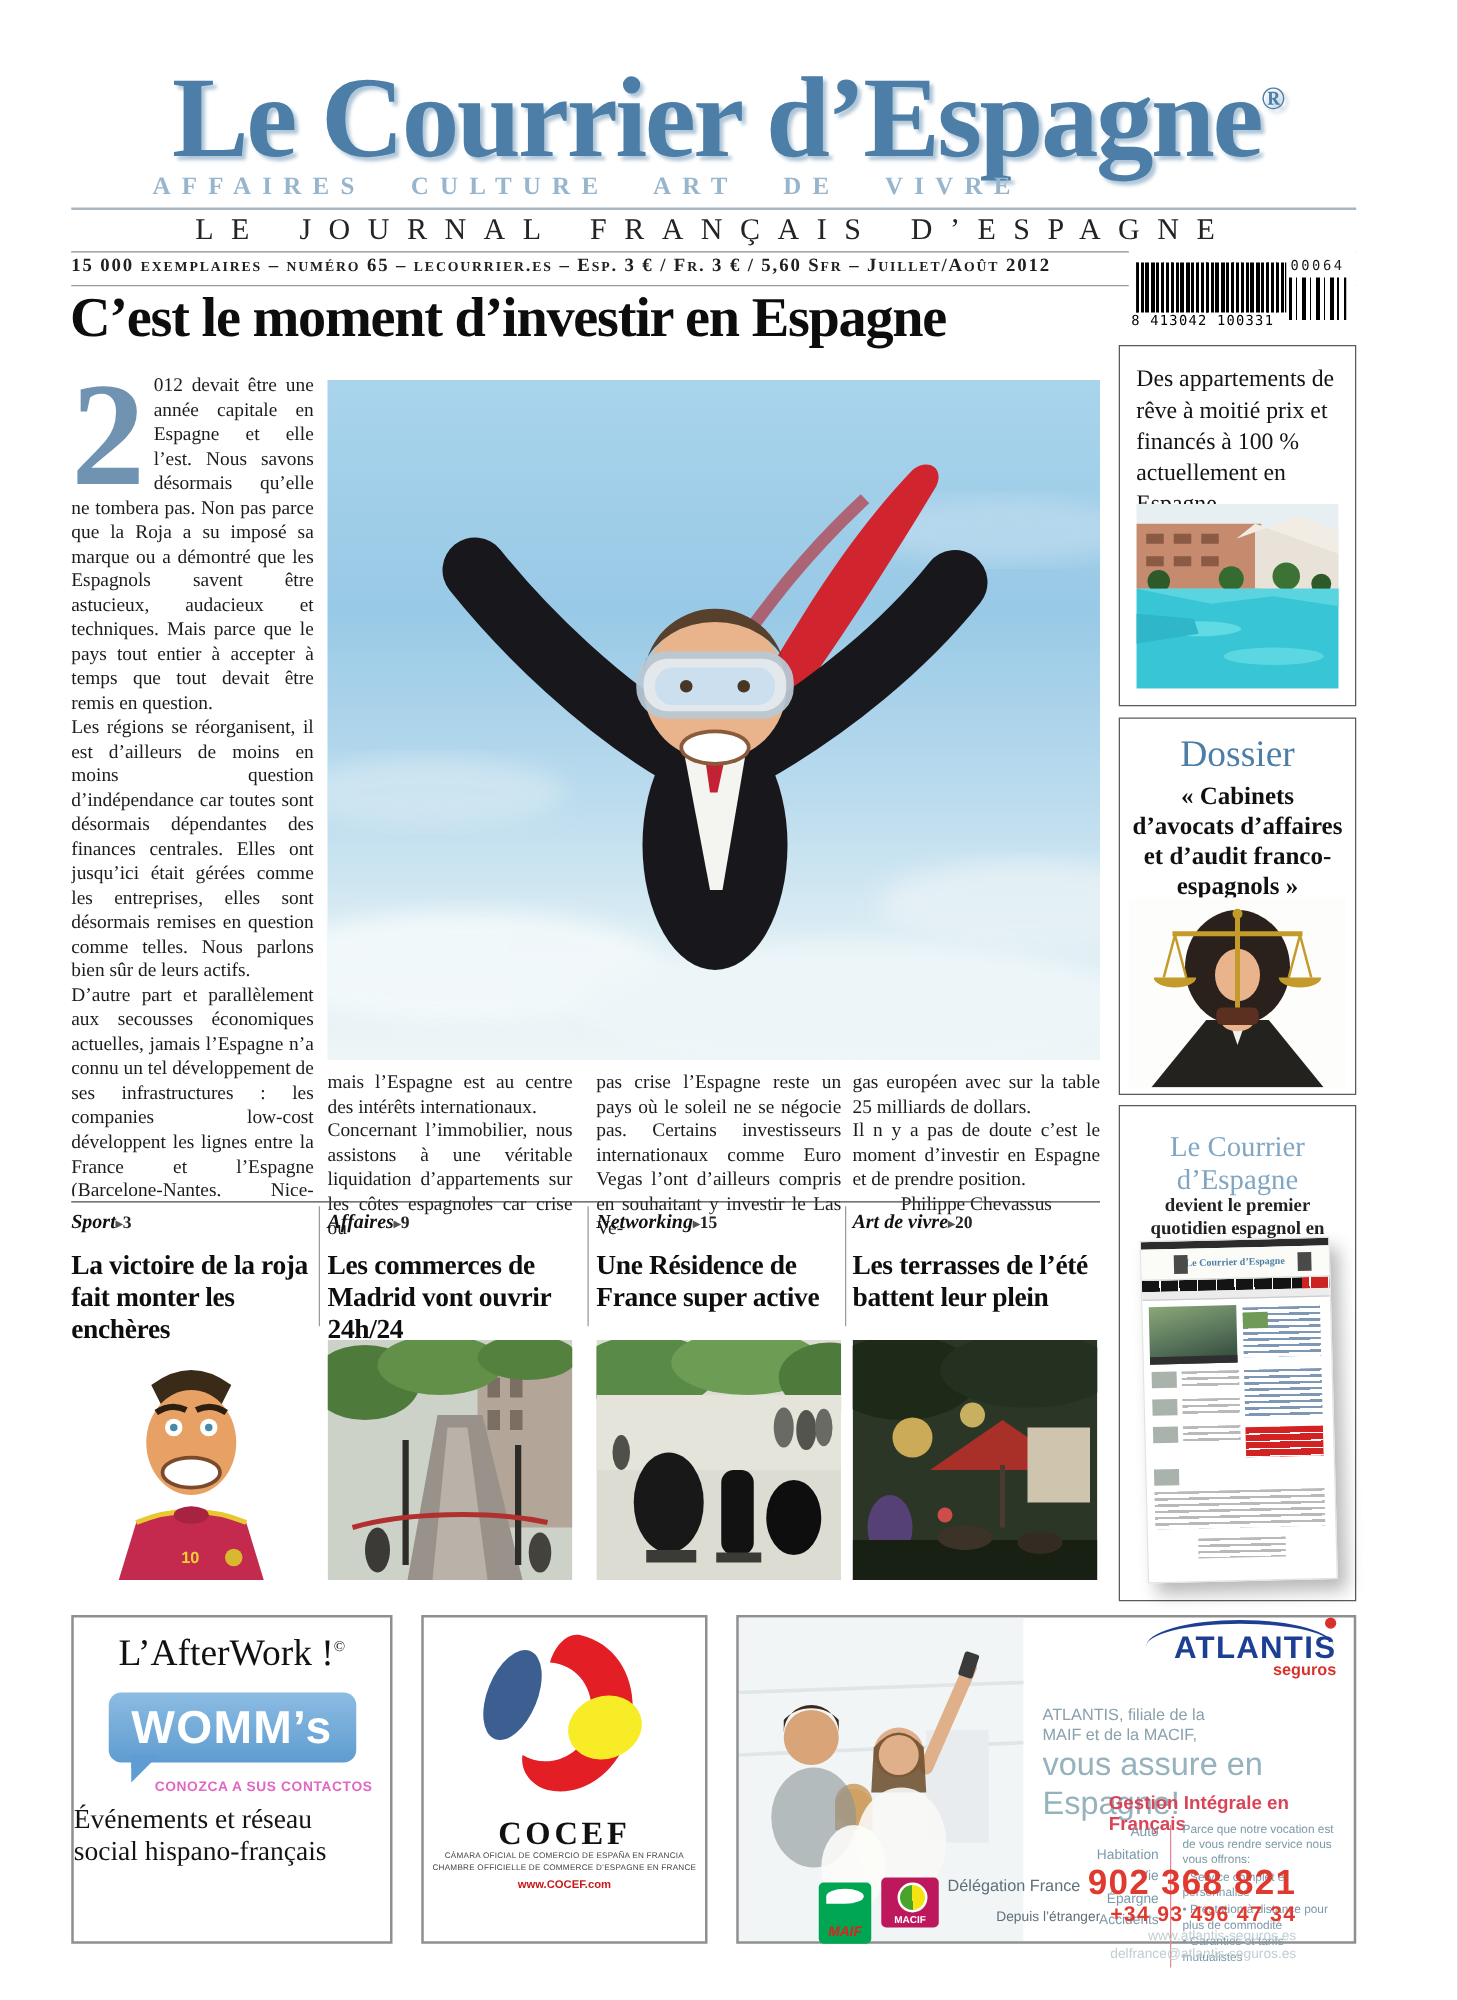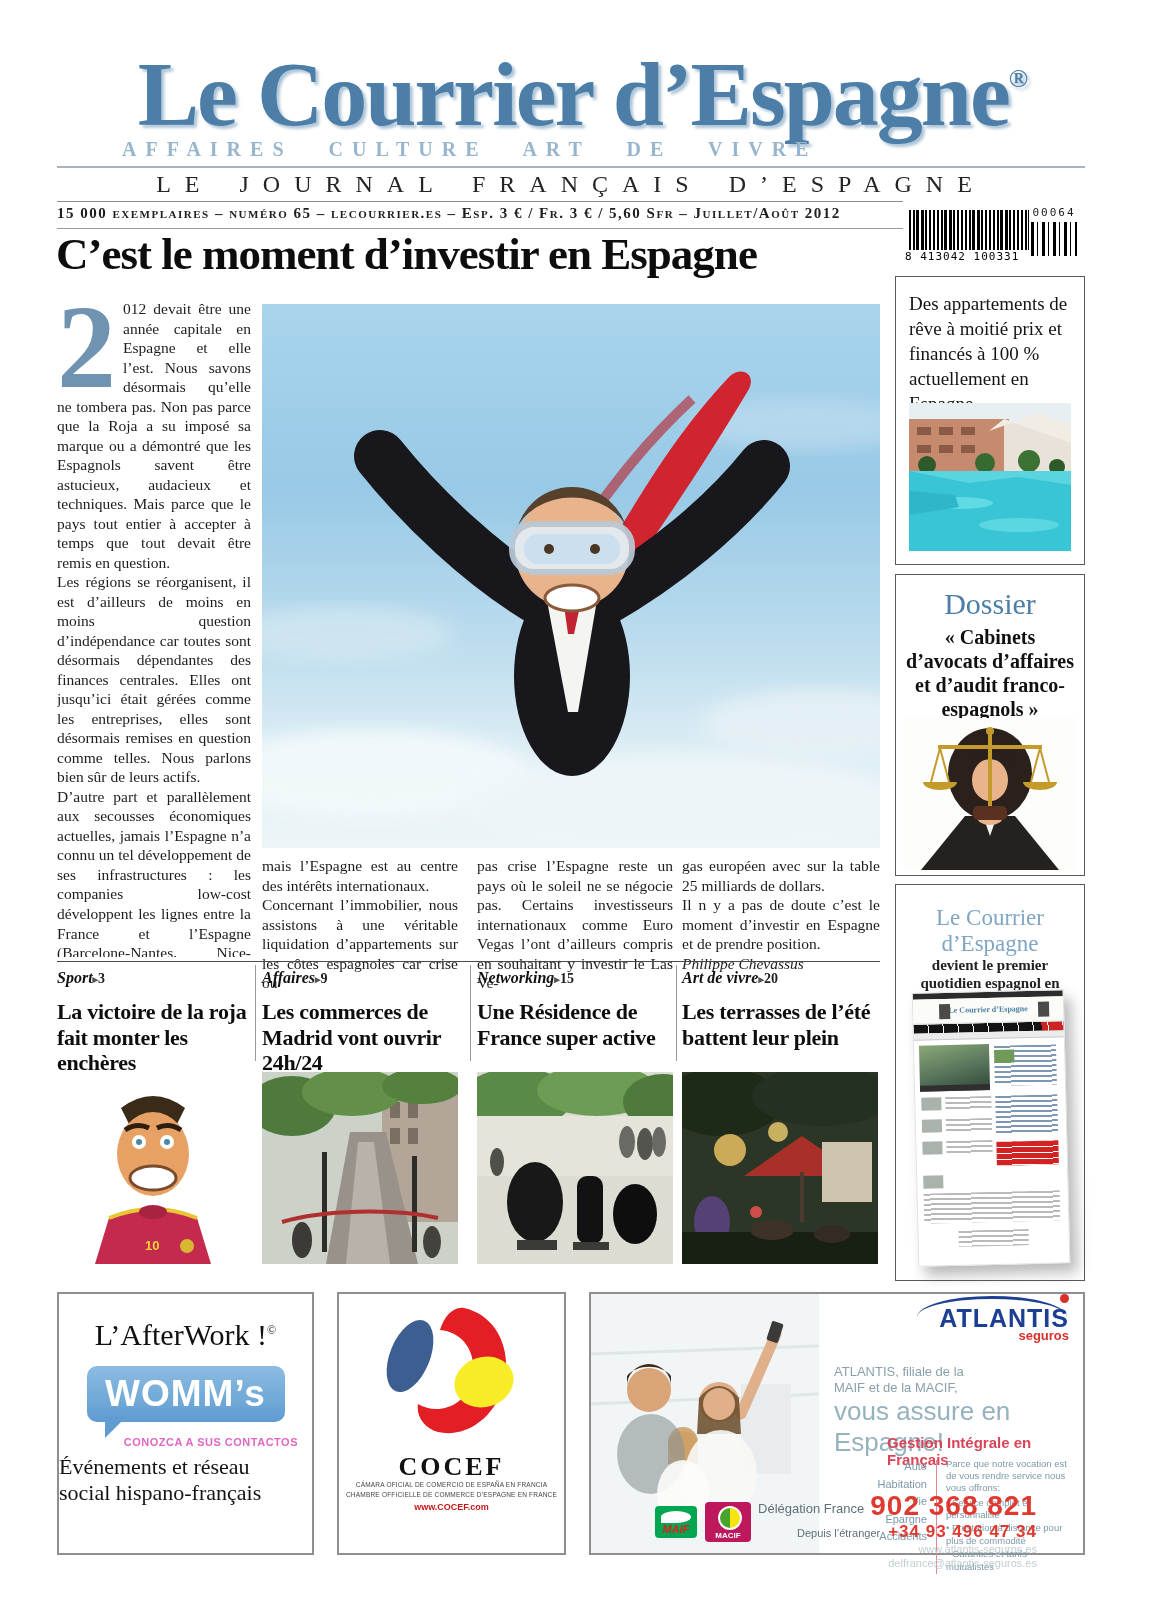--- a/index.html
+++ b/index.html
@@ -35,21 +35,21 @@
   
   .headline{position:absolute;left:56px;top:231px;width:850px;font-size:45px;font-weight:bold;
             letter-spacing:-1px;color:#0d0d0d;line-height:1.05;}
   .bodycol{position:absolute;font-size:15.5px;line-height:1.26;text-align:justify;color:#1c1c1c;}
   .bodycol p{margin:0;}
   .col1{left:57px;top:299px;width:194px;height:658px;overflow:hidden;}
   .dropcap{float:left;font-size:118px;line-height:.74;color:#7093b1;font-weight:bold;margin:5px 7px 0 0;}
   .col2{left:262px;top:856px;width:196px;height:102px;}
   .col3{left:477px;top:856px;width:196px;height:102px;}
   .col4{left:682px;top:856px;width:198px;height:102px;}
-  .byline{text-align:left;font-style:italic;margin-top:1px;}
+  .byline{text-align:center;margin-top:1px;}
 
   .photo-main{position:absolute;left:262px;top:304px;width:618px;height:544px;overflow:hidden;
     background:linear-gradient(180deg,#a9d4ec 0%,#98c9e6 34%,#bcdcee 62%,#dcedf4 82%,#eef5f7 100%);}
   .photo-main svg{display:block;}
 
   
   .sbox{position:absolute;left:895px;width:190px;border:1px solid #5a5a5a;background:#fff;box-sizing:border-box;}
   .sbox1{top:276px;height:289px;}
   .sbox1-text{margin:14px 13px 0;font-size:19px;line-height:1.32;color:#141414;}
   .sbox1-photo{position:absolute;left:13px;top:126px;width:162px;height:148px;overflow:hidden;}
@@ -87,21 +87,21 @@
   .tz-head{display:flex;justify-content:flex-start;align-items:baseline;font-size:16px;font-weight:bold;font-style:italic;color:#111;}
   .tz-page{font-style:normal;font-size:14px;font-weight:bold;color:#222;}
   .tz-page .arrow{font-size:11px;color:#555;}
   .tz-title{margin-top:12px;font-size:22px;font-weight:bold;line-height:1.16;letter-spacing:-.3px;color:#0e0e0e;}
   .tz-div{position:absolute;top:965px;height:96px;width:1px;background:#9a9a9a;}
   .tz-photo{position:absolute;overflow:hidden;background:#fff;}
 
   
   .ad{position:absolute;top:1292px;height:263px;border:2px solid #8f8f8f;box-sizing:border-box;background:#fff;}
   .ad1{left:57px;width:257px;}
-  .aw-title{margin-top:24px;text-align:center;font-size:30px;color:#111;}
+  .aw-title{margin-top:12px;text-align:center;font-size:30px;color:#111;}
   .aw-title sup{font-size:12px;}
   .womms{position:relative;margin:14px auto 0;width:198px;height:56px;border-radius:10px;
          background:linear-gradient(180deg,#8cbce2 0%,#5f9cd1 100%);}
   .womms:after{content:"";position:absolute;left:18px;bottom:-16px;border:11px solid transparent;
                border-top-color:#5f9cd1;border-left-color:#5f9cd1;}
   .womms-text{color:#fff;font-family:"Liberation Sans",sans-serif;font-size:37px;font-weight:bold;
               text-align:center;line-height:56px;letter-spacing:1px;}
   .womms-sub{margin:14px 14px 0;text-align:right;font-family:"Liberation Sans",sans-serif;
              font-size:11px;font-weight:bold;color:#e266c2;letter-spacing:.5px;}
   .aw-caption{margin-top:6px;text-align:left;font-size:22px;line-height:1.18;color:#141414;}
@@ -124,21 +124,21 @@
   .at-tagline{position:absolute;left:243px;top:102px;font-size:26px;color:#95b2bd;}
   .at-services-title{position:absolute;left:296px;top:140px;font-size:15px;font-weight:bold;color:#d94458;}
   .at-table{position:absolute;left:274px;top:164px;display:flex;}
   .at-col-labels{width:62px;text-align:right;font-size:11px;color:#7d99a8;line-height:1.6;}
   .at-vline{width:1px;background:#e08898;margin:2px 9px 0 9px;}
   .at-col-offers{width:128px;font-size:9.5px;color:#7d99a8;}
   .offer-intro{line-height:1.25;margin-bottom:3px;}
   .at-col-offers ul{margin:0;padding:0;list-style:none;}
   .at-col-offers li{line-height:1.35;}
   .at-col-offers li:before{content:"• ";}
-  .at-maif{position:absolute;left:64px;top:212px;width:42px;height:32px;background:#00a651;border-radius:4px;
+  .at-maif{position:absolute;left:64px;top:212px;width:42px;height:49px;background:#00a651;border-radius:4px;
            text-align:center;}
   .at-maif .swoosh{position:absolute;left:6px;top:5px;width:30px;height:12px;background:#fff;border-radius:50% 50% 50% 0;}
   .at-maif .txt{position:absolute;left:0;right:0;bottom:3px;font-size:11px;font-weight:bold;font-style:italic;color:#e02020;}
   .at-macif{position:absolute;left:114px;top:208px;width:46px;height:40px;background:#be185d;border-radius:4px;}
   .at-macif .emb{position:absolute;left:13px;top:4px;width:20px;height:20px;border-radius:50%;
                  background:conic-gradient(#f5e411 0 50%,#4aa32a 50% 100%);border:2px solid #fff;}
   .at-macif .txt{position:absolute;left:0;right:0;bottom:2px;text-align:center;font-size:8px;font-weight:bold;color:#fff;}
   .at-phones{position:absolute;left:150px;top:196px;width:296px;text-align:right;}
   .ph-label{font-size:13px;color:#5f6f78;margin-right:6px;}
   .ph-big{font-size:28px;font-weight:bold;color:#e03a30;letter-spacing:1px;vertical-align:-2px;}

